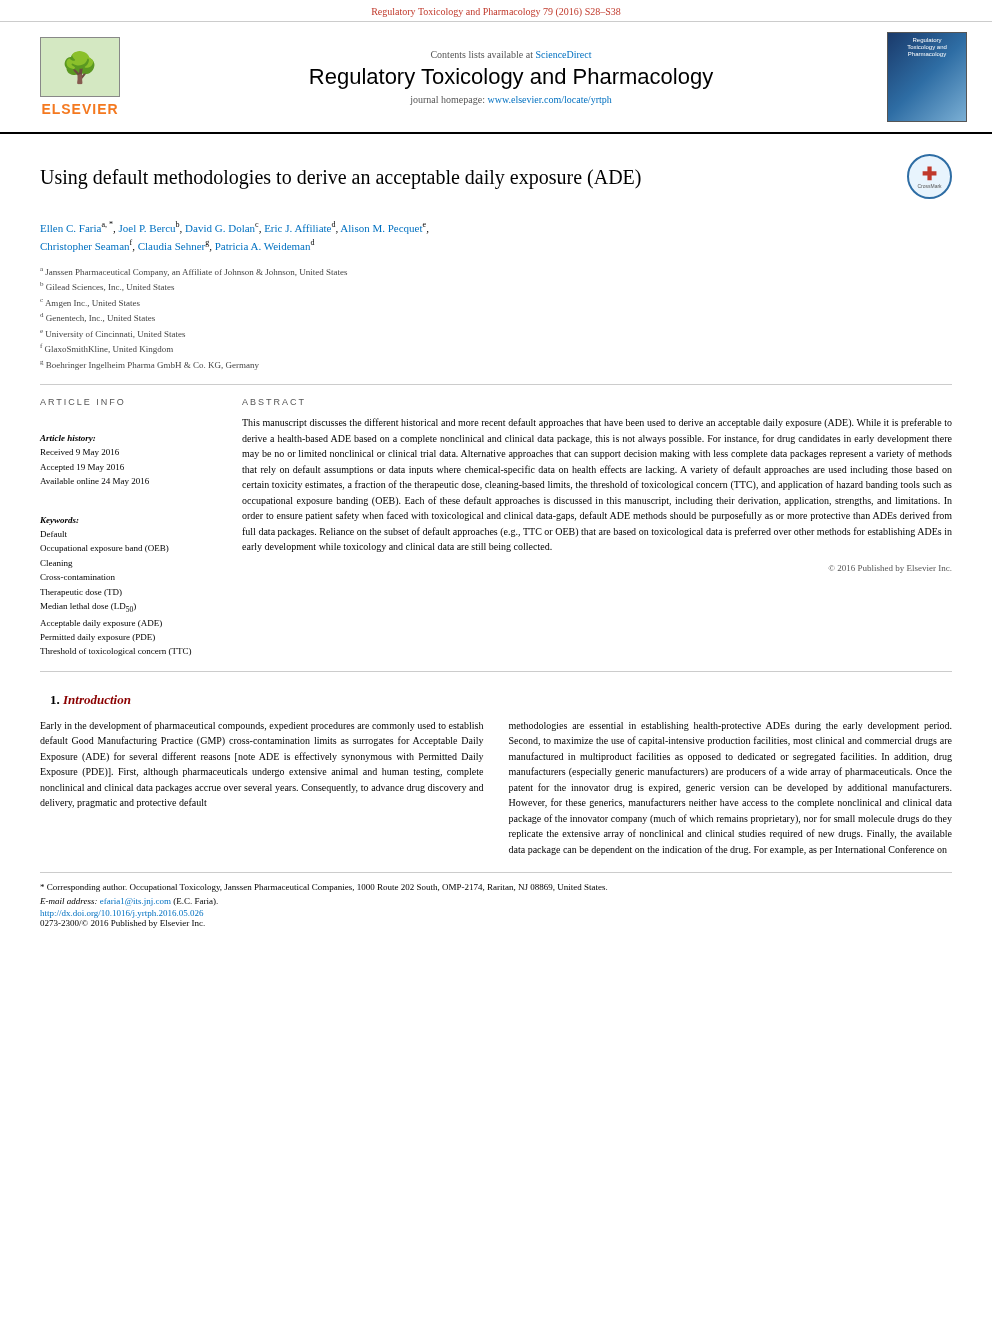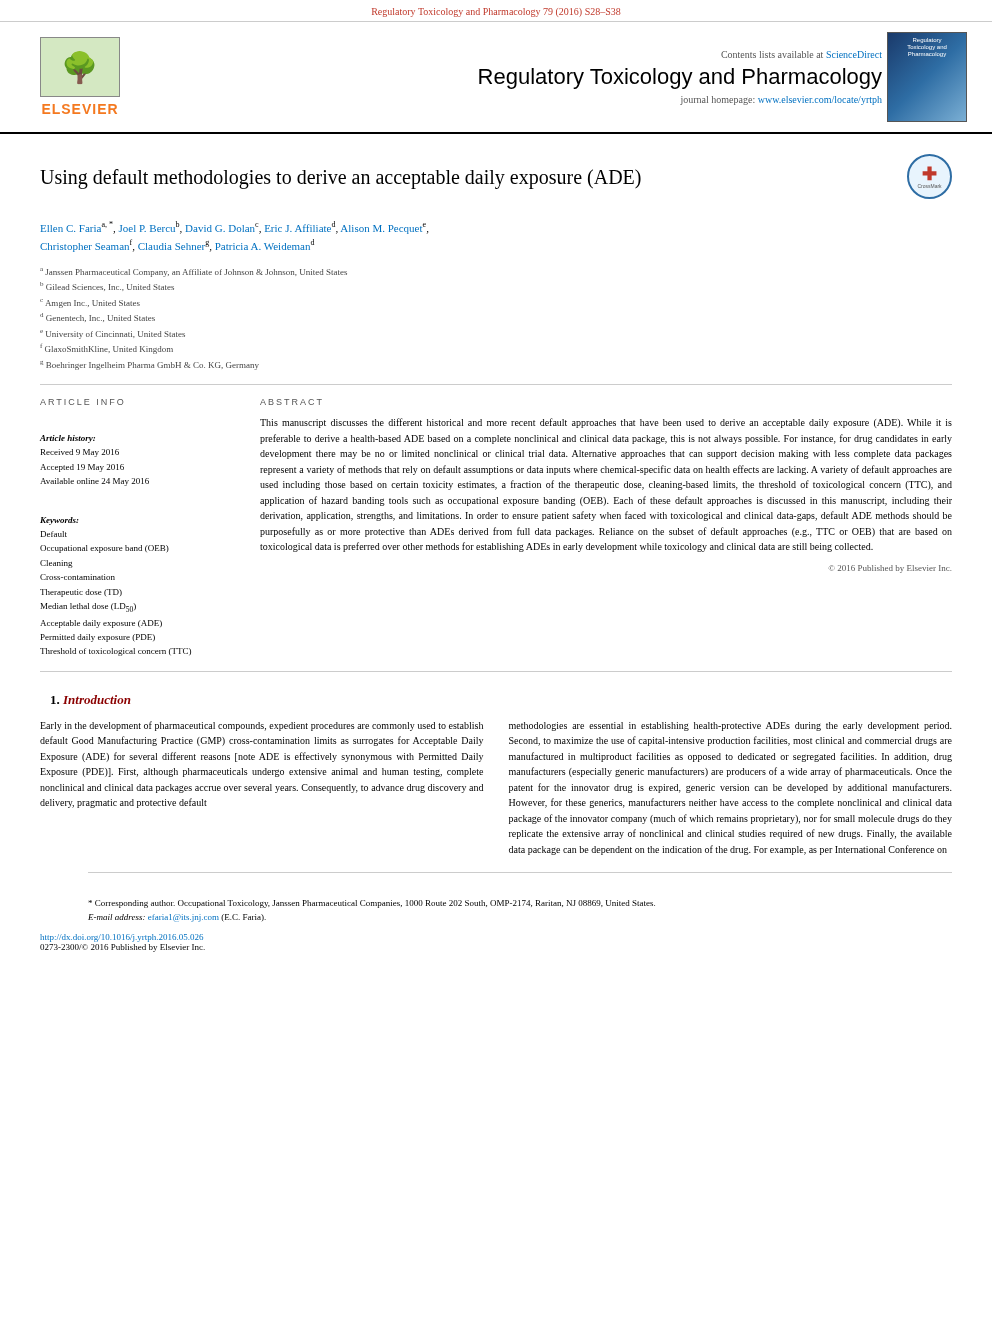--- a/index.html
+++ b/index.html
@@ -50,21 +50,21 @@
     }
     .elsevier-text {
       font-size: 14px;
       font-weight: bold;
       color: #f47920;
       letter-spacing: 1px;
       font-family: Arial, sans-serif;
     }
     .journal-center {
       flex: 1;
-      text-align: right;
+      text-align: center;
     }
     .science-direct-link {
       font-size: 10px;
       color: #555;
       margin-bottom: 4px;
     }
     .science-direct-link a {
       color: #0070c0;
       text-decoration: none;
     }
@@ -185,21 +185,21 @@
 
     .divider {
       border: none;
       border-top: 1px solid #ccc;
       margin: 12px 0;
     }
 
     
     .two-col {
       display: flex;
-      gap: 20px;
+      gap: 2px;
       margin-top: 10px;
     }
     .col-left {
       width: 200px;
       flex-shrink: 0;
     }
     .col-right {
       flex: 1;
     }
 
@@ -269,30 +269,28 @@
       font-size: 10px;
       color: #000;
       line-height: 1.55;
       text-align: justify;
     }
 
     
     .footnotes {
       margin-top: 15px;
       border-top: 1px solid #ccc;
-      padding-top: 24px;
+      padding-top: 8px;
       font-size: 9px;
       color: #000;
       line-height: 1.5;
-      margin-left: 48px;
     }
 
     
     .doi-line {
-      margin-top: 8px;
       font-size: 9px;
       color: #000;
     }
     .doi-link {
       color: #0070c0;
       text-decoration: none;
     }
 
     .italic { font-style: italic; }
     .bold { font-weight: bold; margin-top: 24px; }

